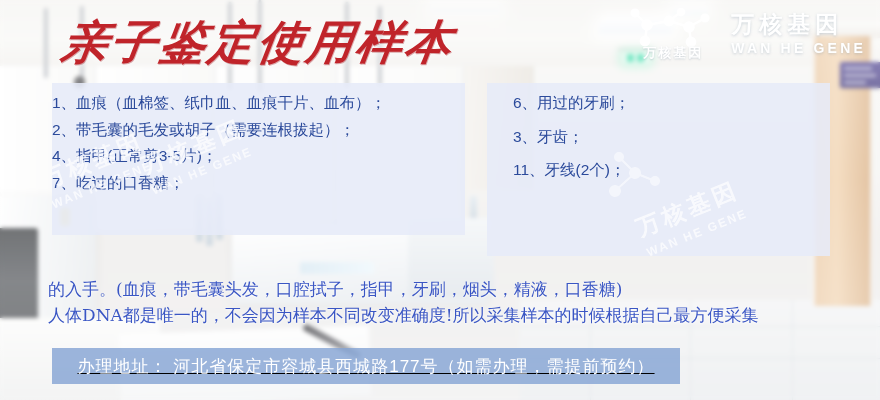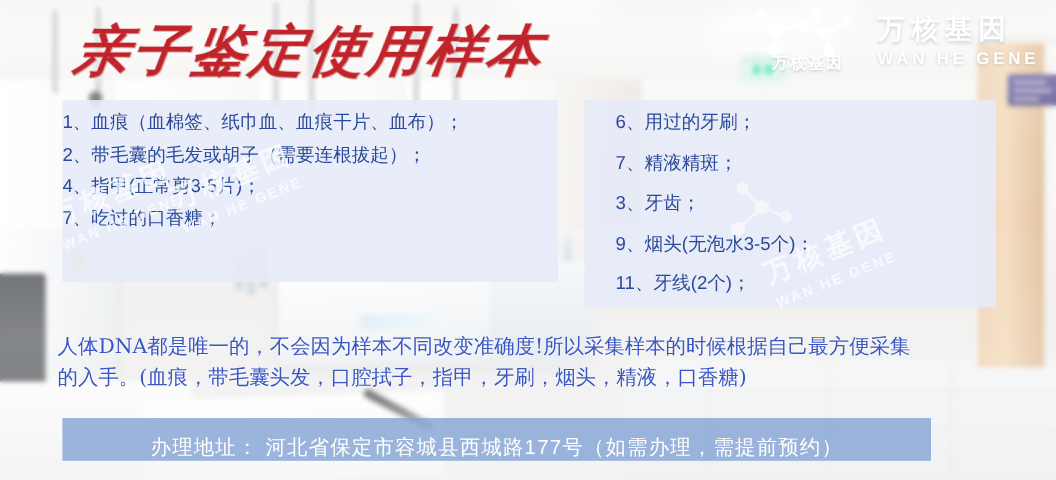--- a/index.html
+++ b/index.html
@@ -238,23 +238,23 @@
   .para {
     position:absolute; left:48px; top:276px; width:800px; z-index:6;
     font-family:"DejaVu Serif","Liberation Serif",serif;
     font-size:17px; line-height:1.55; color:#3a56c4;
     text-shadow:0 1px 2px rgba(255,255,255,.85);
   }
   .para span { display:block; white-space:nowrap; }
 
   
   .addr {
-    position:absolute; left:52px; top:348px; width:724px; height:36px; z-index:6;
+    position:absolute; left:52px; top:348px; width:628px; height:36px; z-index:6;
     background:rgba(131,163,211,.80);
-    display:flex; align-items:flex-end; justify-content:center;
+    display:flex; align-items:center; justify-content:center;text-decoration:underline;
   }
   .addr-text {
     color:#ffffff; font-size:17px; letter-spacing:1px; white-space:nowrap;
   }
 </style>
 </head>
 <body>
 
 <div id="stage">
 
@@ -377,29 +377,27 @@
         <line x1="38" y1="34" x2="18" y2="52"></line>
         <line x1="38" y1="34" x2="58" y2="42"></line>
         <circle cx="22" cy="18" r="4"></circle>
         <circle cx="38" cy="34" r="5"></circle>
         <circle cx="18" cy="52" r="5"></circle>
         <circle cx="58" cy="42" r="4"></circle>
       </g>
     </svg>
     <ul>
       <li>6、用过的牙刷；</li>
-      <li>7、精液精斑；</li>
       <li>3、牙齿；</li>
-      <li>9、烟头(无泡水3-5个)；</li>
       <li>11、牙线(2个)；</li>
     </ul>
   </div>
 
   <div class="para">
+    <span>的入手。(血痕，带毛囊头发，口腔拭子，指甲，牙刷，烟头，精液，口香糖)</span>
     <span>人体DNA都是唯一的，不会因为样本不同改变准确度!所以采集样本的时候根据自己最方便采集</span>
-    <span>的入手。(血痕，带毛囊头发，口腔拭子，指甲，牙刷，烟头，精液，口香糖)</span>
   </div>
 
   <div class="addr">
     <div class="addr-text">办理地址： 河北省保定市容城县西城路177号（如需办理，需提前预约）</div>
   </div>
 
 </div>
 
 </body></html>

